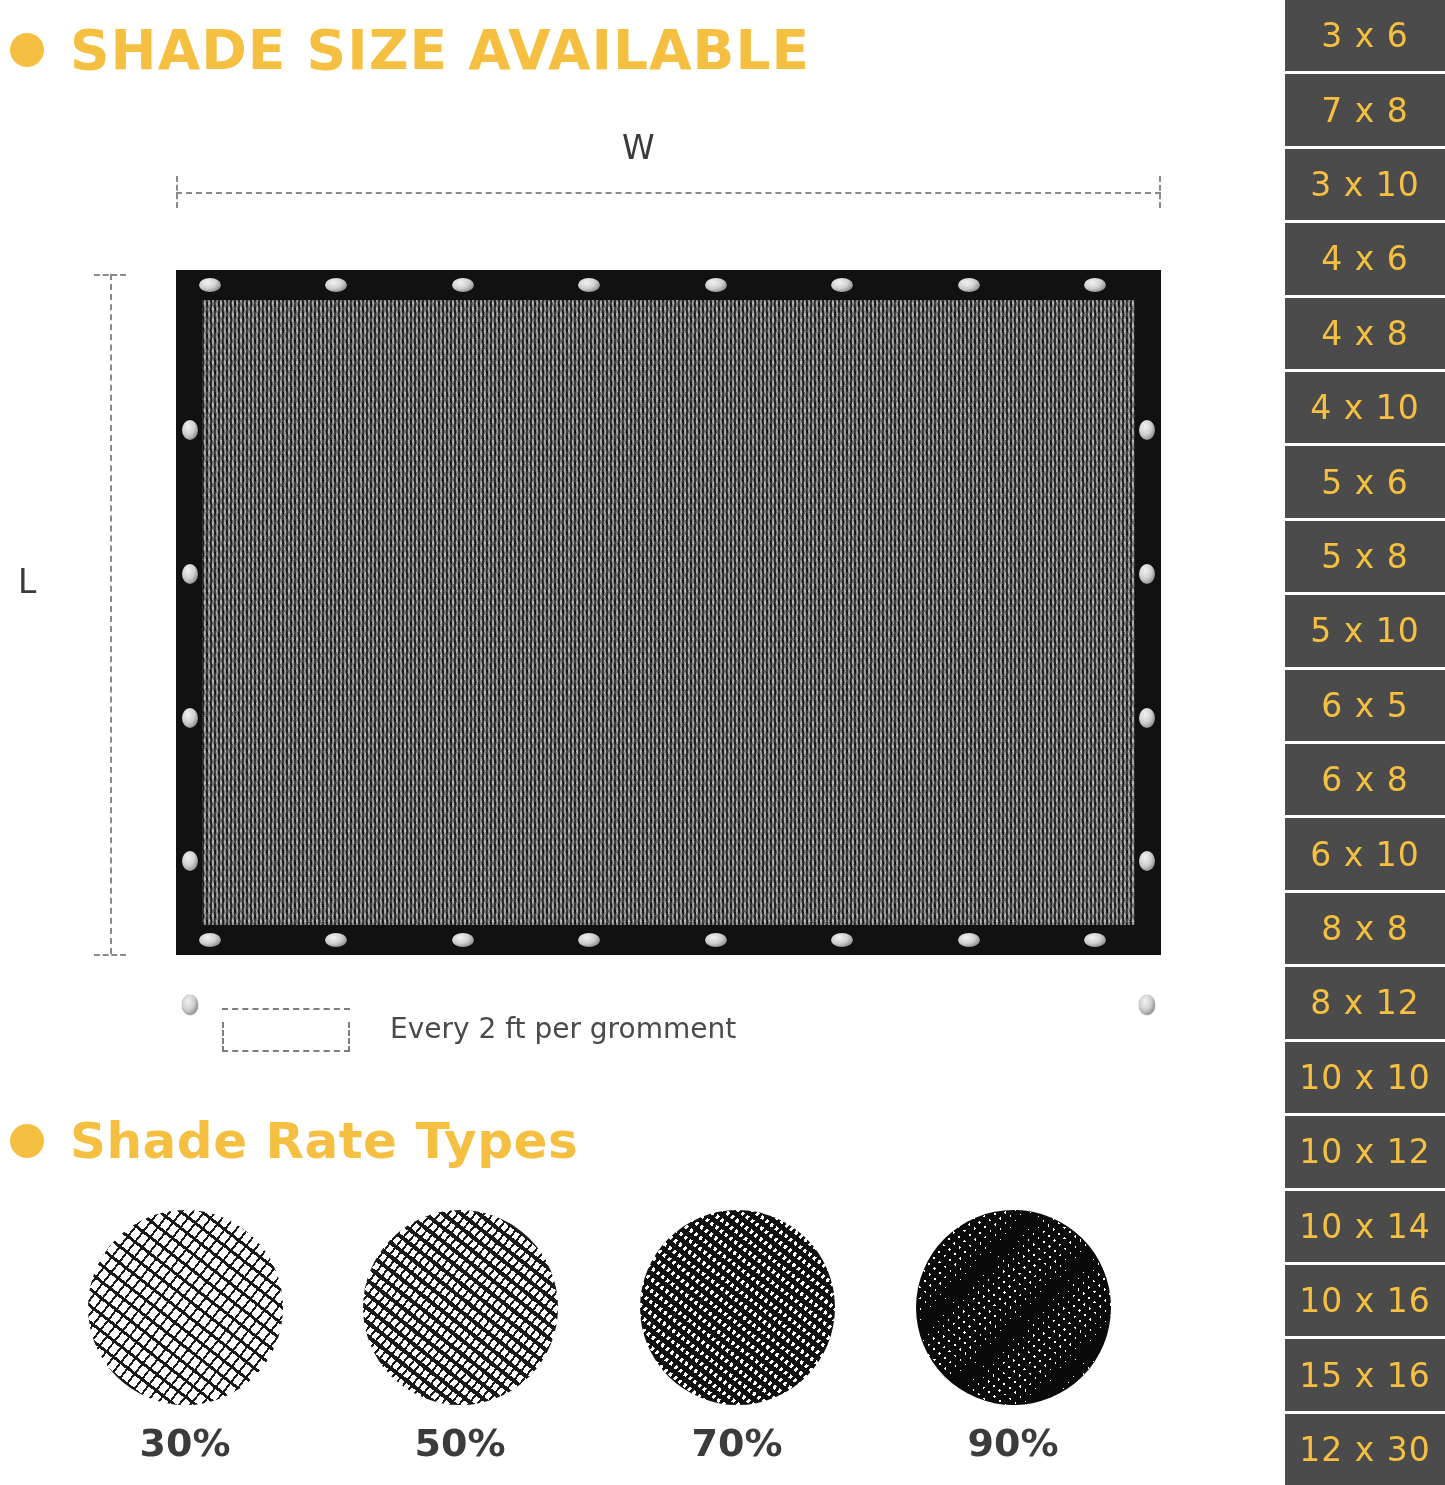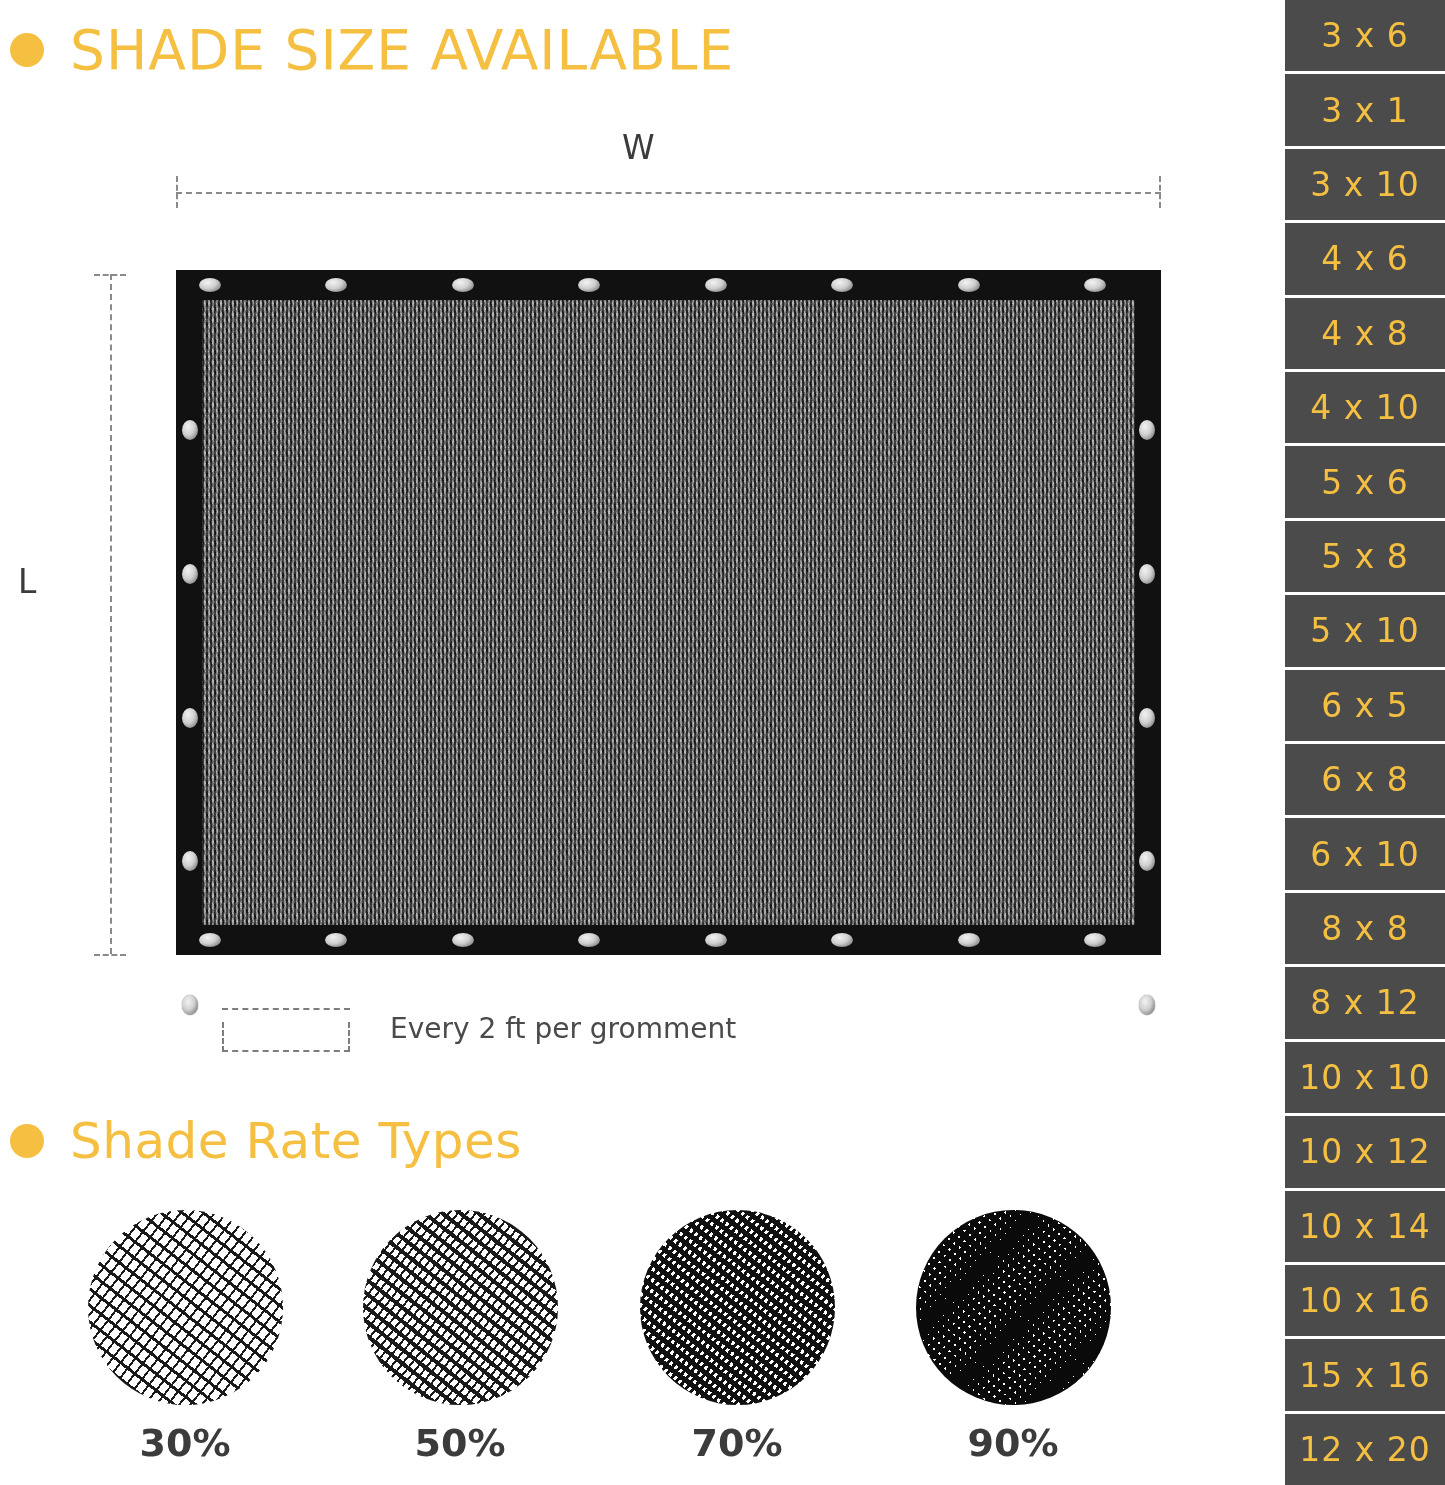--- a/index.html
+++ b/index.html
@@ -24,21 +24,21 @@
   .bullet-dot {
     width: 34px;
     height: 34px;
     border-radius: 50%;
     background: #F5C042;
     flex: 0 0 auto;
   }
   .heading-text {
     margin-left: 26px;
     color: #F5C042;
-    font-weight: normal;
+    font-weight: bold;
     letter-spacing: 0.5px;
     white-space: nowrap;
   }
   #heading-main { left: 10px; top: 18px; }
   #heading-main .heading-text {
     font-size: 55px;
     letter-spacing: 1px;
   }
   #heading-rates { left: 10px; top: 1112px; }
   #heading-rates .heading-text {
@@ -328,32 +328,32 @@
       <div class="rate-label">70%</div>
     </div>
     <div class="rate-item rate-90" style="left: 848px; top: 0px;">
       <div class="rate-circle"></div>
       <div class="rate-label">90%</div>
     </div>
   </div>
 
 <div id="size-list">
     <div class="size-chip">3 x 6</div>
-    <div class="size-chip">3 x 1</div>
+    <div class="size-chip">7 x 8</div>
     <div class="size-chip">3 x 10</div>
     <div class="size-chip">4 x 6</div>
     <div class="size-chip">4 x 8</div>
     <div class="size-chip">4 x 10</div>
     <div class="size-chip">5 x 6</div>
     <div class="size-chip">5 x 8</div>
     <div class="size-chip">5 x 10</div>
     <div class="size-chip">6 x 5</div>
     <div class="size-chip">6 x 8</div>
     <div class="size-chip">6 x 10</div>
     <div class="size-chip">8 x 8</div>
     <div class="size-chip">8 x 12</div>
     <div class="size-chip">10 x 10</div>
     <div class="size-chip">10 x 12</div>
     <div class="size-chip">10 x 14</div>
     <div class="size-chip">10 x 16</div>
     <div class="size-chip">15 x 16</div>
-    <div class="size-chip">12 x 20</div>
+    <div class="size-chip">12 x 30</div>
   </div>
 
 </body></html>

